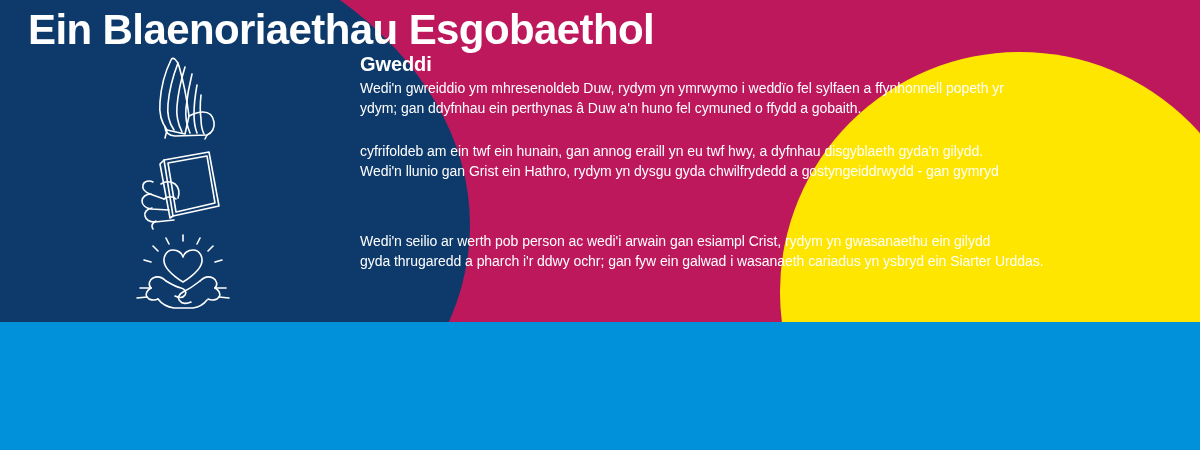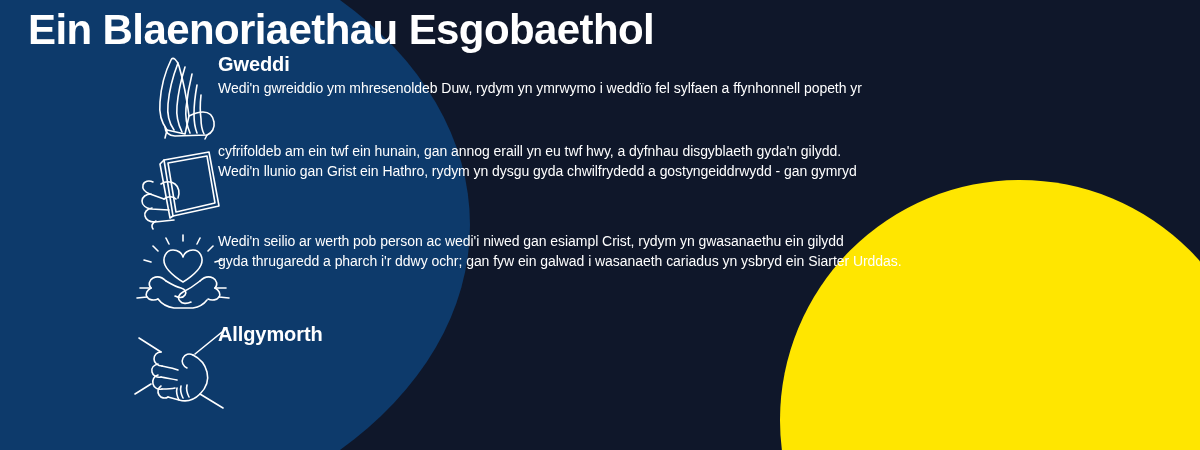--- a/index.html
+++ b/index.html
@@ -7,22 +7,22 @@
   html, body {
     width:1200px; height:450px;
     overflow:hidden;
     background:#0091da;
     font-family:"Liberation Sans", sans-serif;
   }
 
   .poster {
     position:relative;
     width:1200px;
-    height:450px;
-    background:#0f172a;
+    height:322px;
+    background:#be185d;
     overflow:hidden;
   }
 
   
   .shape-navy {
     position:absolute;
     left:-430px;
     top:-95px;
     width:900px;
     height:640px;
@@ -86,20 +86,21 @@
     top:52px;
     width:1200px;
   }
 
   .priority {
     position:relative;
     display:flex;
     align-items:flex-start;
     height:90px;
     padding-left:92px;
+    justify-content:flex-end;
   }
 
   .priority-icon {
     position:absolute;
     left:124px;
     top:0px;
     width:118px;
     height:90px;
     display:flex;
     align-items:center;
@@ -156,20 +157,21 @@
             <path d="M70 41 C69 50 69 58 70 65 C70 71 71 76 73 80"></path>
             <path d="M58 62 C62 60 68 58 72 58 C78 58 82 62 83 68 C84 74 81 79 76 81 L44 82 C38 82 34 78 34 73"></path>
             <path d="M36 76 L34 84"></path>
             <path d="M76 81 L74 85"></path>
           </svg>
         </div>
         <div class="priority-body">
           <div class="priority-heading">Gweddi</div>
           <div class="priority-text">
             <span class="line">Wedi'n gwreiddio ym mhresenoldeb Duw, rydym yn ymrwymo i weddïo fel sylfaen a ffynhonnell popeth yr</span>
+            <span class="line">ydym; gan ddyfnhau ein perthynas â Duw a'n huno fel cymuned o ffydd a gobaith.</span>
           </div>
         </div>
       </div>
 
       <div class="priority">
         <div class="priority-icon">
           <svg width="104" height="86" viewBox="0 0 104 86" fill="none" stroke="#ffffff" stroke-width="1.6" stroke-linecap="round" stroke-linejoin="round">
             <path d="M33 16 L78 8 L88 62 L42 72 Z"></path>
             <path d="M37 19 L76 12 L84 59 L45 68 Z"></path>
             <path d="M33 16 L29 20 L39 74 L42 72"></path>
@@ -208,21 +210,21 @@
             <path d="M69 47 C73 43 78 42 82 44 C86 46 87 51 84 54"></path>
             <path d="M84 54 L95 54"></path>
             <path d="M84 54 C88 56 90 60 88 63 C86 66 81 67 77 65"></path>
             <path d="M88 63 L98 64"></path>
             <path d="M69 47 C64 51 58 55 52 58 C48 60 46 64 49 67 C51 70 56 70 60 68"></path>
             <path d="M27 65 C30 69 36 73 43 74 L62 74 C68 73 73 70 76 66"></path>
           </svg>
         </div>
         <div class="priority-body">
           <div class="priority-text">
-            <span class="line">Wedi'n seilio ar werth pob person ac wedi'i niwed gan esiampl Crist, rydym yn gwasanaethu ein gilydd</span>
+            <span class="line">Wedi'n seilio ar werth pob person ac wedi'i arwain gan esiampl Crist, rydym yn gwasanaethu ein gilydd</span>
             <span class="line">gyda thrugaredd a pharch i'r ddwy ochr; gan fyw ein galwad i wasanaeth cariadus yn ysbryd ein Siarter Urddas.</span>
           </div>
         </div>
       </div>
 
       <div class="priority">
         <div class="priority-icon">
           <svg width="104" height="86" viewBox="0 0 104 86" fill="none" stroke="#ffffff" stroke-width="1.6" stroke-linecap="round" stroke-linejoin="round">
             <path d="M96 4 L64 30"></path>
             <path d="M62 31 C58 29 54 30 52 34 C50 38 52 42 56 44"></path>

